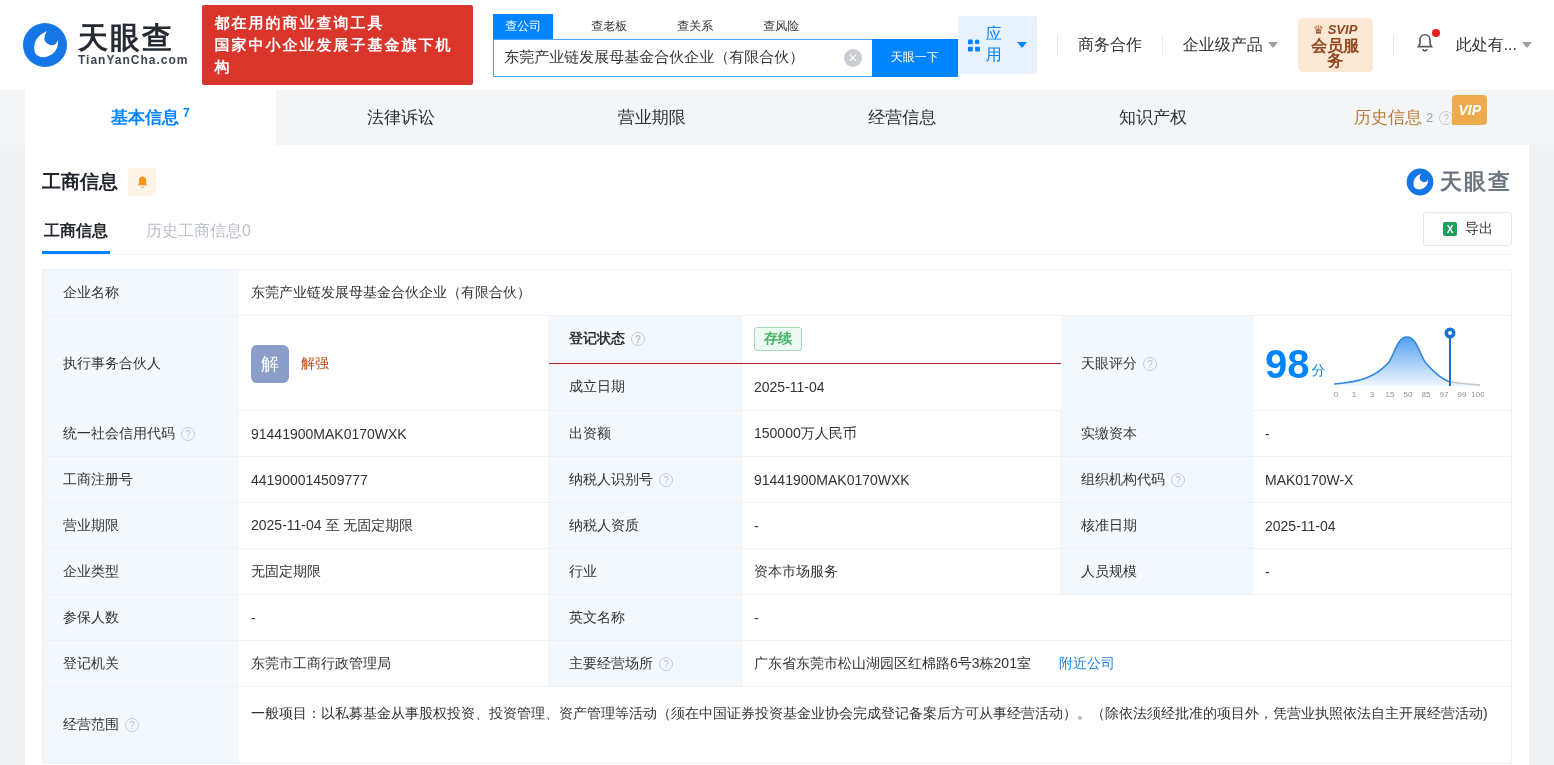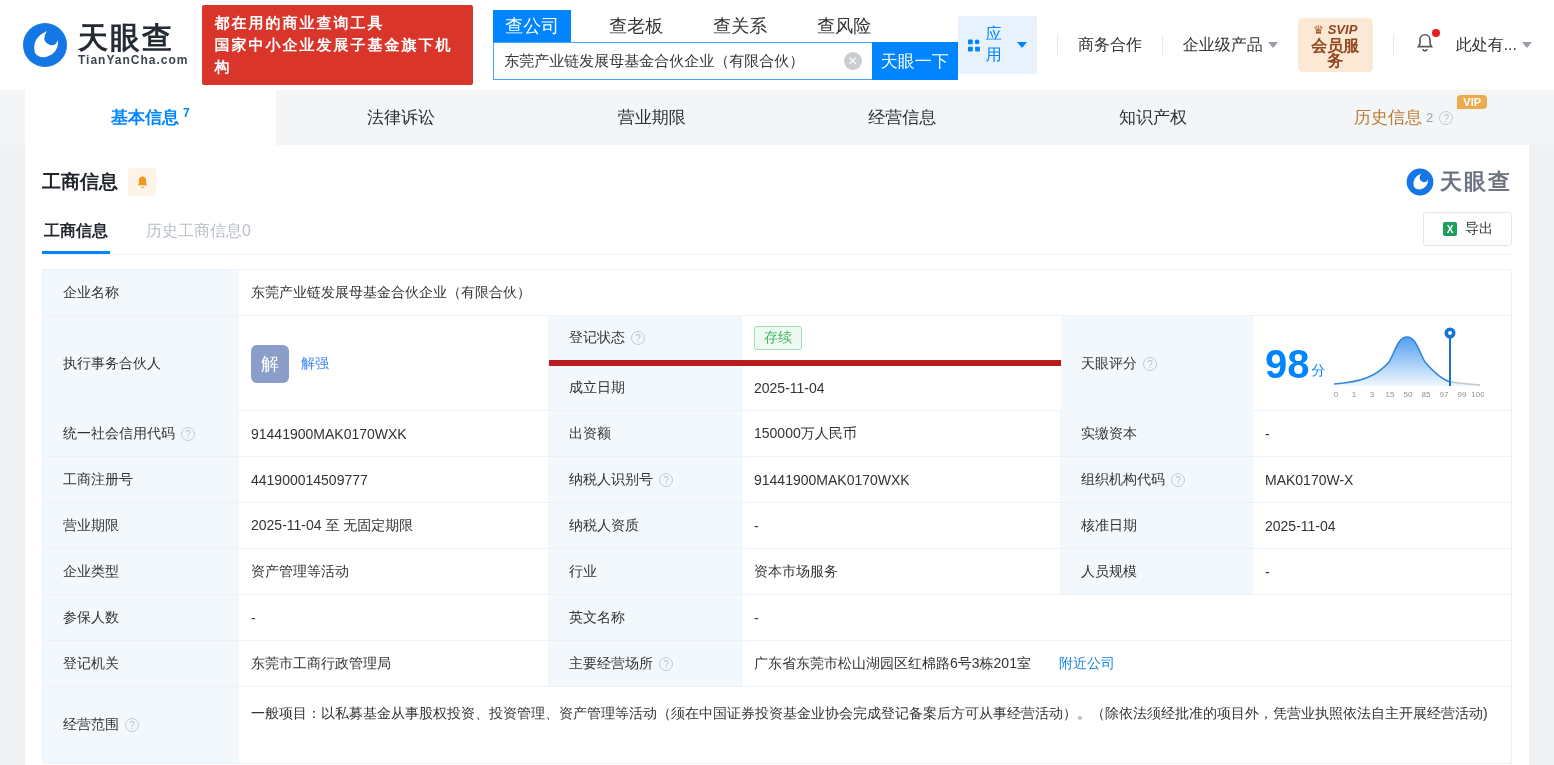--- a/index.html
+++ b/index.html
@@ -7,30 +7,30 @@
     font-family:"Liberation Sans","DejaVu Sans",sans-serif; background:#f0f1f3; color:#333; }
 
   
   .header { height:90px; background:#fff; display:flex; align-items:center; padding:0 22px; }
   .logo { display:flex; align-items:center; gap:10px; cursor:pointer; }
   .logo-txt .brand { font-size:30px; font-weight:bold; color:#252b33; letter-spacing:2px; line-height:30px;}
   .logo-txt .domain { font-size:12px; font-weight:bold; color:#3c4450; letter-spacing:1px; }
   .promo { margin-left:14px; background:#d9352b; color:#fff; font-size:15px; font-weight:bold;
     padding:7px 12px; line-height:22px; letter-spacing:2px; border-radius:2px; }
   .search-wrap { margin-left:20px; width:480px; }
-  .search-tabs { display:flex; gap:26px; font-size:18px; margin-bottom:0; align-items:flex-end;}
+  .search-tabs { display:flex; gap:26px; font-size:12px; margin-bottom:0; align-items:flex-end;}
   .search-tab { padding:4px 12px; cursor:pointer; color:#333; }
   .search-tab.active { background:#0084ff; color:#fff; }
   .search-bar { display:flex; height:38px; }
   .search-input-box { flex:1; border:1px solid #4aa4f5; border-right:none; display:flex; align-items:center; background:#fff; }
   .search-input { flex:1; border:none; outline:none; font-size:15px; padding:0 10px; color:#333;
     font-family:"Liberation Sans","DejaVu Sans",sans-serif; }
   .clear-btn { width:18px; height:18px; border-radius:50%; background:#c9ccd1; color:#fff; font-size:12px;
     line-height:18px; text-align:center; margin-right:10px; cursor:pointer; }
-  .search-btn { width:86px; background:#0084ff; color:#fff; font-size:17px; border:none; cursor:pointer; }
+  .search-btn { width:86px; background:#0084ff; color:#fff; font-size:12px; border:none; cursor:pointer; }
   .hdr-right { margin-left:auto; display:flex; align-items:center; gap:20px; font-size:16px; color:#333; }
   .apps-btn { display:flex; align-items:center; gap:6px; background:#e8f2fd; color:#0084ff; padding:8px 10px;
     border-radius:3px; cursor:pointer; font-size:16px; }
   .caret { width:0; height:0; border-left:5px solid transparent; border-right:5px solid transparent;
     border-top:6px solid #0084ff; display:inline-block; }
   .caret.gray { border-top-color:#9aa0a8; }
   .hdr-sep { width:1px; height:20px; background:#e4e7eb; }
   .hdr-link { cursor:pointer; white-space:nowrap; display:flex; align-items:center; gap:5px;}
   .svip { background:#fbe9d6; border-radius:5px; padding:4px 10px; text-align:center; line-height:15px; cursor:pointer; }
   .svip .l1 { color:#93451d; font-weight:bold; font-size:13px; font-style:italic; }
@@ -41,22 +41,22 @@
 
   
   .navbar { background:#f4f5f6; }
   .nav-inner { margin:0 25px; display:flex; height:55px; }
   .nav-tab { flex:1; display:flex; align-items:center; justify-content:center; font-size:17px; cursor:pointer;
     color:#2b2f36; position:relative; }
   .nav-tab.active { background:#fff; color:#0084ff; font-weight:bold; }
   .nav-tab .cnt { font-size:12px; color:#0084ff; margin-left:4px; align-self:flex-start; margin-top:16px;}
   .nav-tab.history { color:#bd7c38; }
   .nav-tab.history .cnt { color:#9aa0a8; font-size:13px; align-self:center; margin-top:0;}
-  .vip-badge { position:absolute; top:5px; right:42px; background:#eeab4e; color:#fff; font-size:11px;
-    font-weight:bold; padding:1px 6px; border-radius:4px 4px 4px 0; }
+  .vip-badge { position:absolute; top:5px; right:42px; background:#eeab4e; color:#fff; font-size:14px;
+    font-weight:bold; font-style:italic; padding:7px 6px; border-radius:4px 4px 4px 0; }
   .help { display:inline-block; width:14px; height:14px; border:1px solid #c6cbd3; border-radius:50%;
     color:#b9bfc8; font-size:10px; line-height:13px; text-align:center; margin-left:6px; cursor:pointer;
     vertical-align:middle; flex:none;}
   .help::after { content:"?"; }
 
   
   .card { margin:0 25px; background:#fff; padding:0 17px 10px 17px; min-height:575px; }
   .sec-head { display:flex; align-items:center; padding-top:22px; }
   .sec-title { font-size:19px; font-weight:bold; color:#20242b; }
   .sec-bell { width:28px; height:28px; background:#fdf4e7; border-radius:4px; margin-left:10px;
@@ -78,24 +78,24 @@
   .cell:last-child { border-right:none; }
   .lbl { background:#f3f8fd; padding-left:20px; color:#333; }
   .val { padding-left:12px; padding-right:10px; color:#333; }
   .w-l1 { width:196px; flex:none; } .w-v1 { width:310px; flex:none; }
   .w-l2 { width:193px; flex:none; } .w-v2 { width:319px; flex:none; }
   .w-l3 { width:192px; flex:none; } .w-v3 { flex:1; }
   .grow { flex:1; }
   .tall { height:95px; }
   .mid-stack { width:512px; flex:none; display:flex; flex-direction:column; }
   .mid-stack .sub { display:flex; flex:1; }
-  .mid-stack .sub:first-child { border-bottom:6px solid #b91c1c; }
+  .mid-stack .sub:first-child { border-bottom:1px solid #b91c1c;font-weight:bold; }
   .avatar { width:38px; height:38px; border-radius:6px; background:#8b9dc9; color:#fff; font-size:18px;
     display:flex; align-items:center; justify-content:center; margin-right:12px; cursor:pointer; flex:none;}
-  .p-name { color:#3b82f6; cursor:pointer; }
+  .p-name { color:#c2410c; cursor:pointer; }
   .status-badge { border:1px solid #a5dcb3; background:#edfaf1; color:#44b362; font-size:14px;
     padding:2px 9px; border-radius:3px; }
   .score-val { color:#0084ff; font-weight:bold; font-size:40px; line-height:40px; }
   .score-unit { color:#0084ff; font-size:14px; margin:14px 6px 0 2px; }
   .near-link { color:#1a82e2; margin-left:28px; cursor:pointer; white-space:nowrap; }
   .scope-val { line-height:26px; padding:10px 16px 10px 12px; align-items:flex-start; display:block; padding-top:13px;}
   .t-row.scope { min-height:77px; }
 </style>
 </head>
 <body>
@@ -322,21 +322,21 @@
       <div class="cell lbl w-l1">营业期限</div>
       <div class="cell val w-v1">2025-11-04 至 无固定期限</div>
       <div class="cell lbl w-l2">纳税人资质</div>
       <div class="cell val w-v2">-</div>
       <div class="cell lbl w-l3">核准日期</div>
       <div class="cell val w-v3">2025-11-04</div>
     </div>
 
     <div class="t-row">
       <div class="cell lbl w-l1">企业类型</div>
-      <div class="cell val w-v1">资产管理等活动</div>
+      <div class="cell val w-v1">无固定期限</div>
       <div class="cell lbl w-l2">行业</div>
       <div class="cell val w-v2">资本市场服务</div>
       <div class="cell lbl w-l3">人员规模</div>
       <div class="cell val w-v3">-</div>
     </div>
 
     <div class="t-row">
       <div class="cell lbl w-l1">参保人数</div>
       <div class="cell val w-v1">-</div>
       <div class="cell lbl w-l2">英文名称</div>

